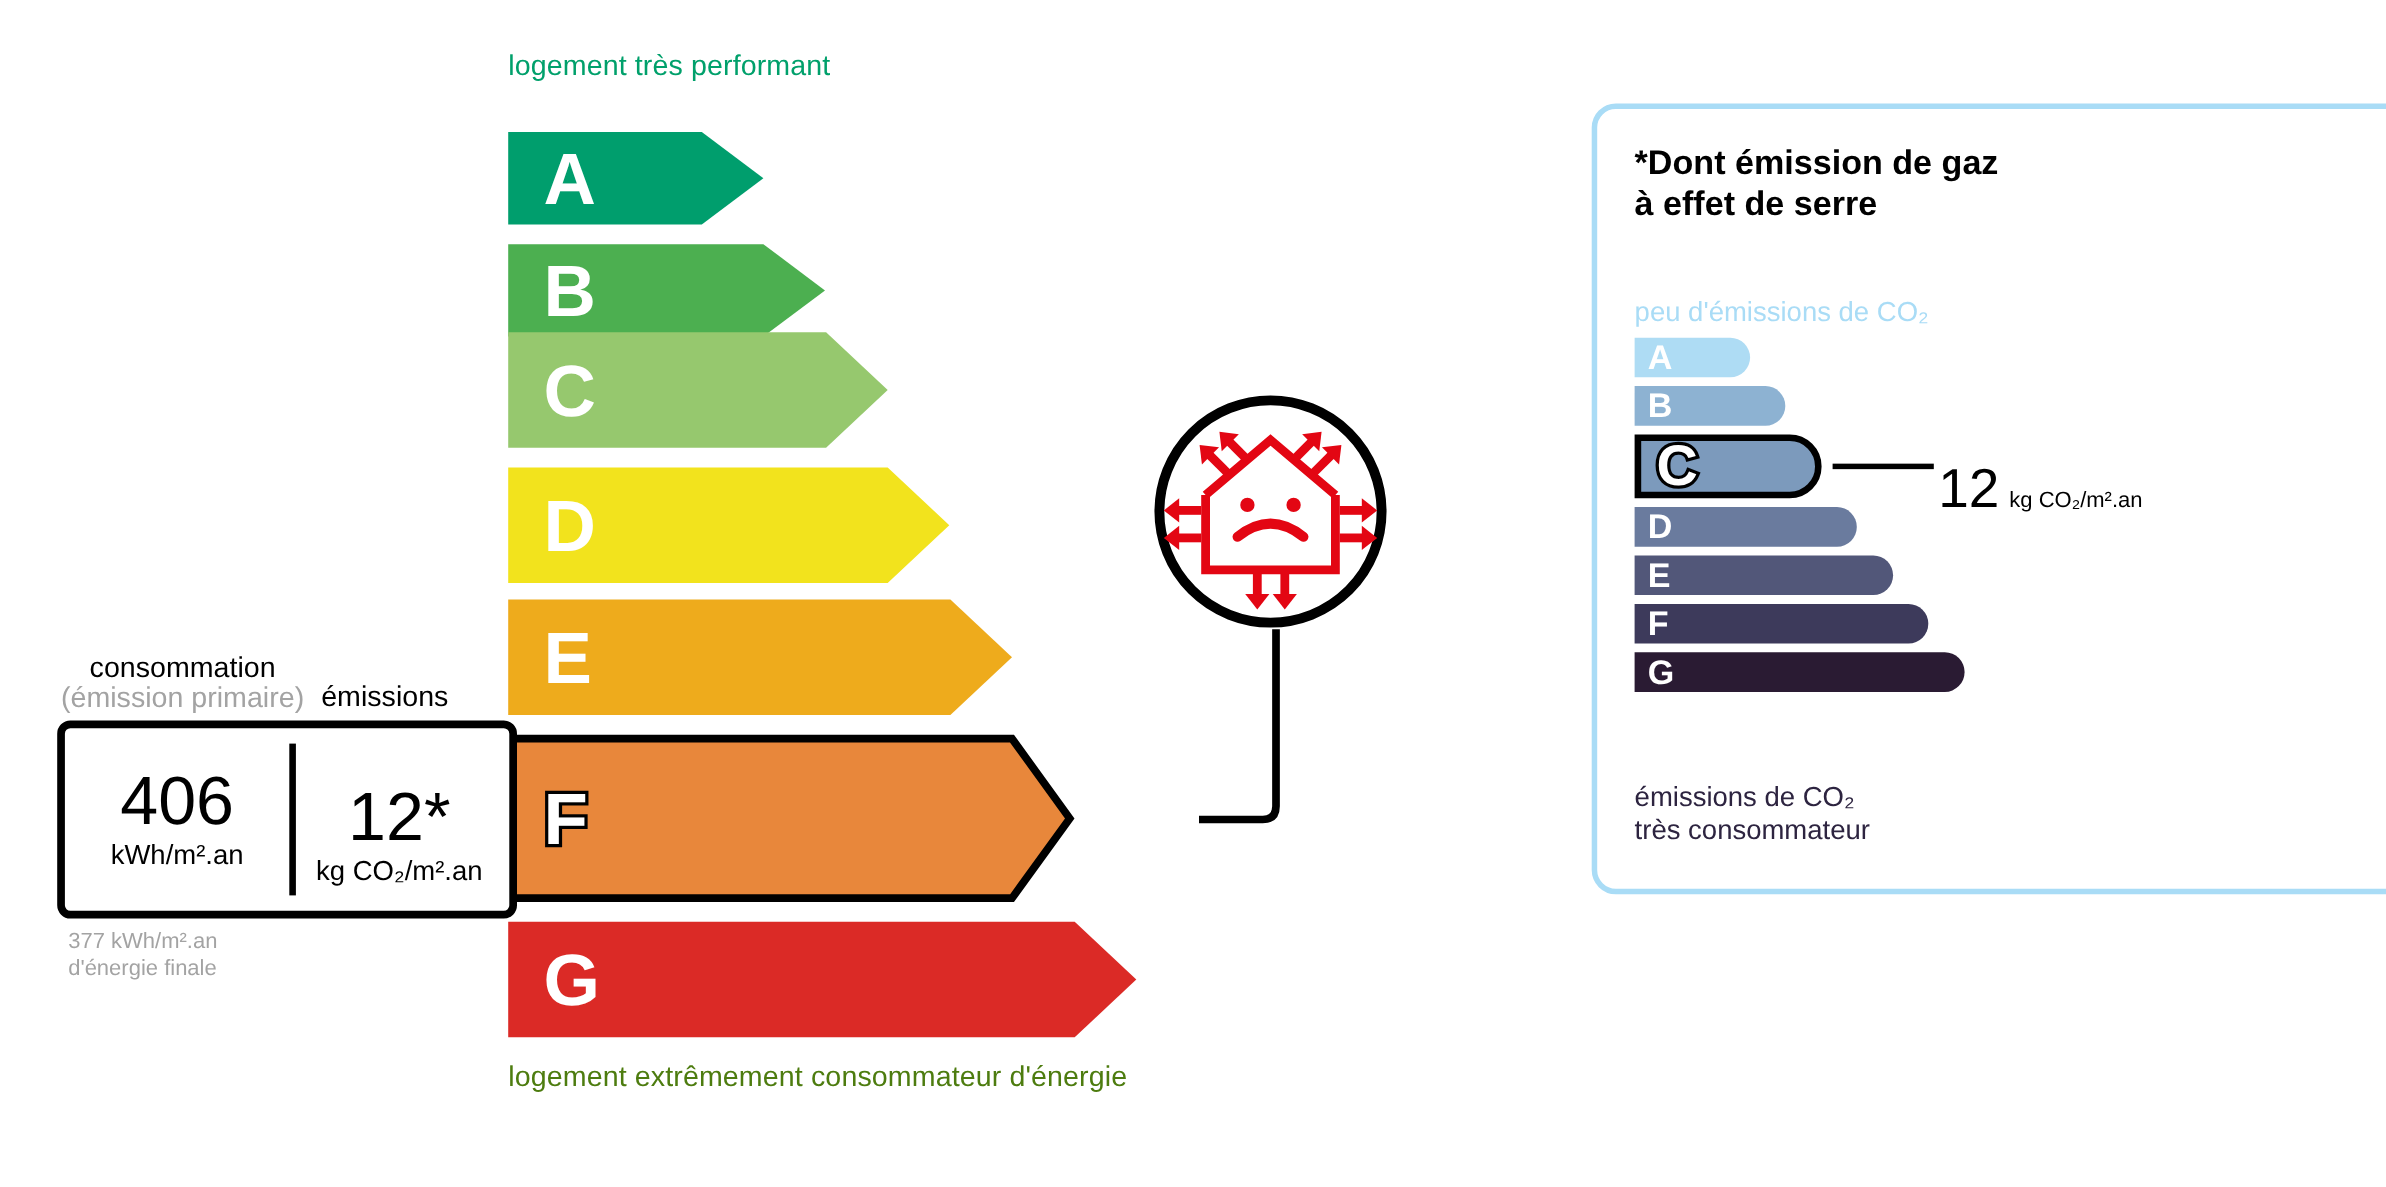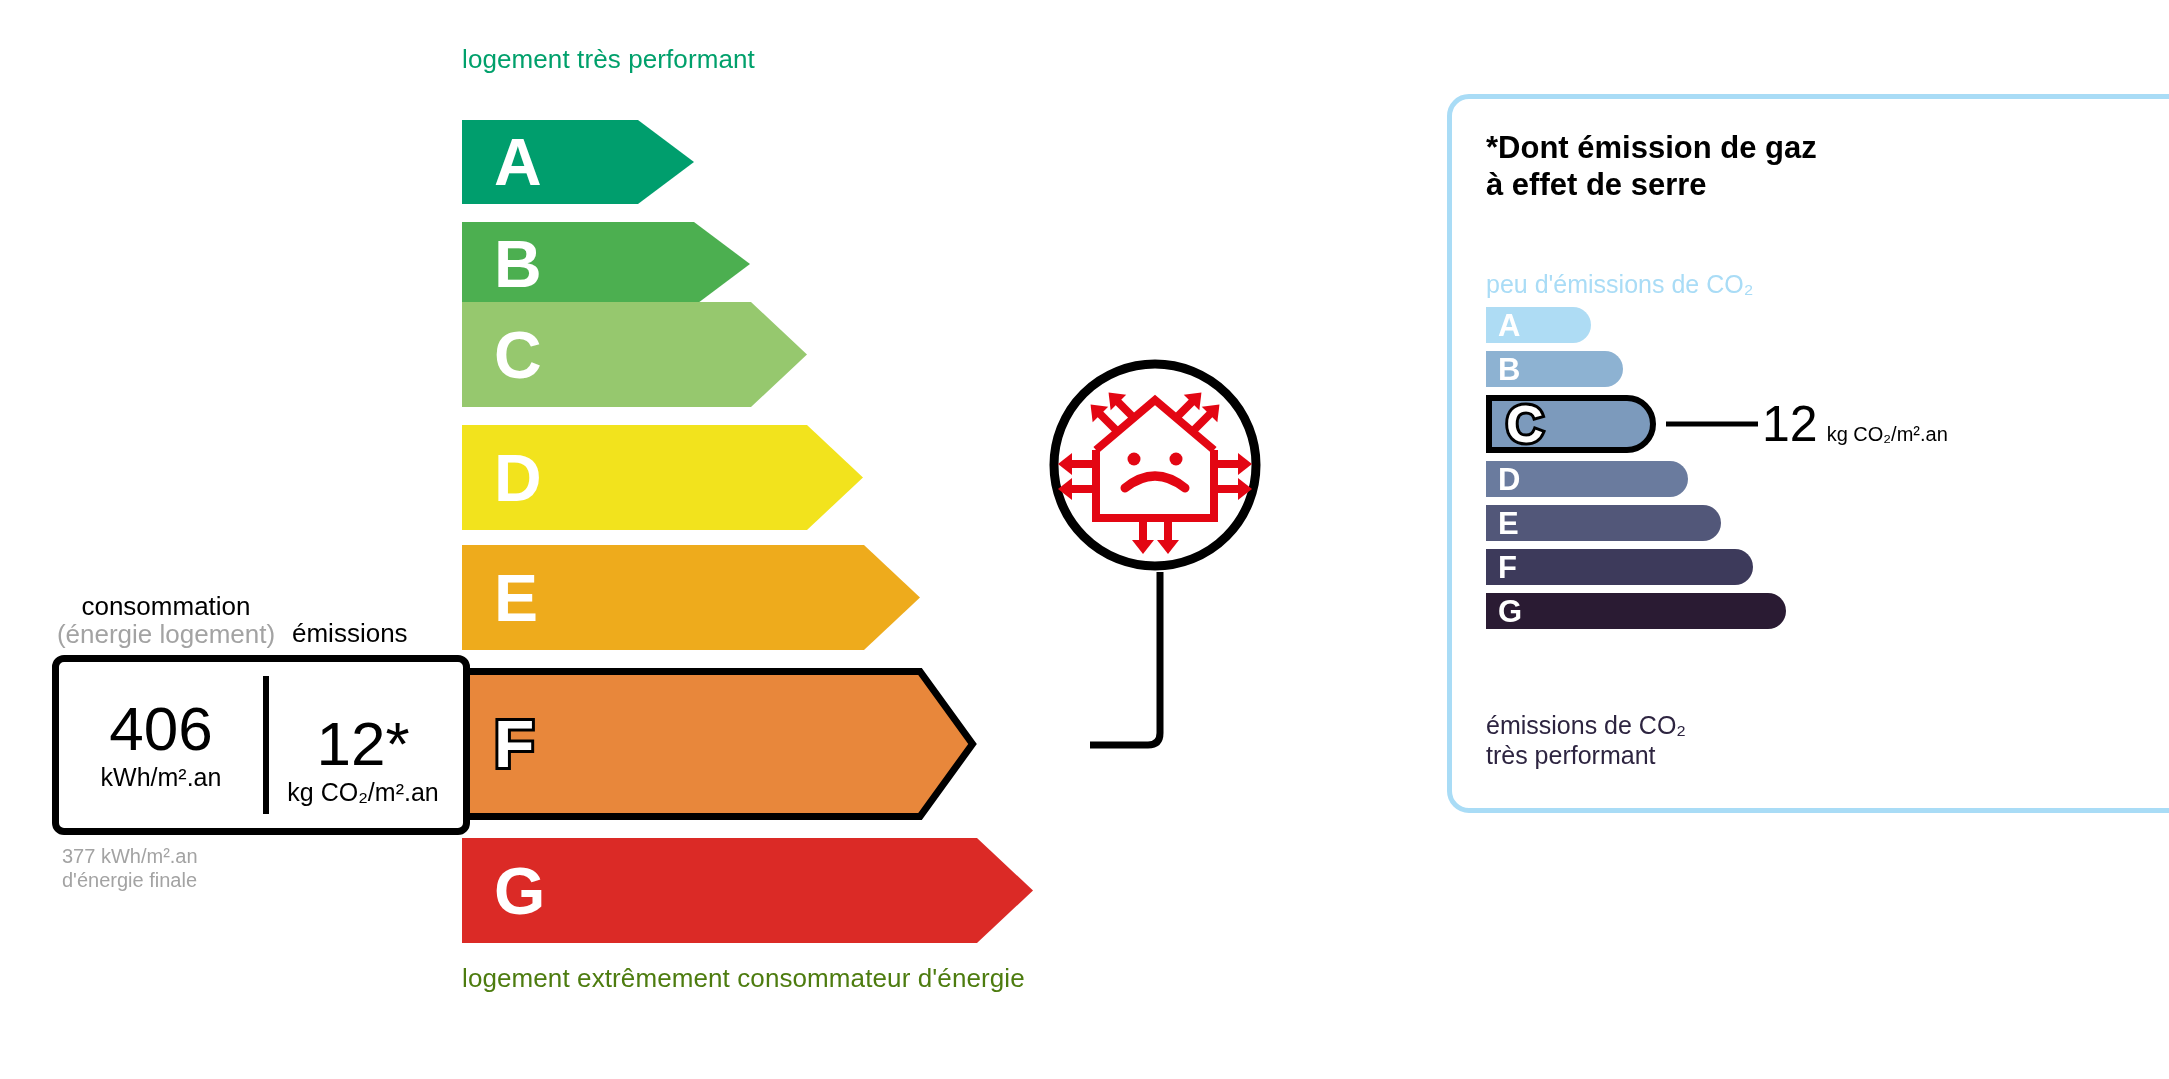--- a/index.html
+++ b/index.html
@@ -334,21 +334,21 @@
           <g transform="translate(120,162) rotate(180)">
             <rect x="-4" y="-22" width="8" height="22"></rect>
             <polygon points="0,-34 -11,-20 11,-20"></polygon>
           </g>
         </g>
       </svg>
     </div>
 
     <div class="label-consommation">
       <div>consommation</div>
-      <div class="sub">(énergie logement)</div>
+      <div class="sub">(émission primaire)</div>
     </div>
     <div class="label-emissions">émissions</div>
 
     <div id="consumption-box">
       <div class="cons-half left">
         <div class="cons-value">406</div>
         <div class="cons-unit">kWh/m².an</div>
       </div>
       <div class="divider"></div>
       <div class="cons-half right">
@@ -375,38 +375,38 @@
     <div class="co2-bars" id="co2-bars">
         <div class="co2-bar" style="width: 105px; background: rgb(174, 220, 244);">
           <div class="co2-letter">A</div>
         </div>
         <div class="co2-bar" style="width: 137px; background: rgb(141, 178, 210);">
           <div class="co2-letter">B</div>
         </div>
         <div class="co2-bar current" style="width: 170px; background: rgb(124, 154, 188);">
           <div class="co2-letter">C</div>
           <div class="co2-callout-line" style="left: 174px; width: 92px;"></div>
-          <div class="co2-callout-value" style="left: 270px;">
+          <div class="co2-callout-value" style="left: 270px; margin-top: 20px;">
             <span class="big">12</span>
             <span class="small">kg CO₂/m².an</span>
           </div>
         </div>
         <div class="co2-bar" style="width: 202px; background: rgb(106, 123, 158);">
           <div class="co2-letter">D</div>
         </div>
         <div class="co2-bar" style="width: 235px; background: rgb(82, 87, 121);">
           <div class="co2-letter">E</div>
         </div>
         <div class="co2-bar" style="width: 267px; background: rgb(61, 58, 91);">
           <div class="co2-letter">F</div>
         </div>
         <div class="co2-bar" style="width: 300px; background: rgb(42, 27, 51);">
           <div class="co2-letter">G</div>
         </div>
       </div>
 
     <div class="panel-bottom-note">
       <div>émissions de CO₂</div>
-      <div>très performant</div>
+      <div>très consommateur</div>
     </div>
   </div>
 
 </div>
 
 </body></html>

